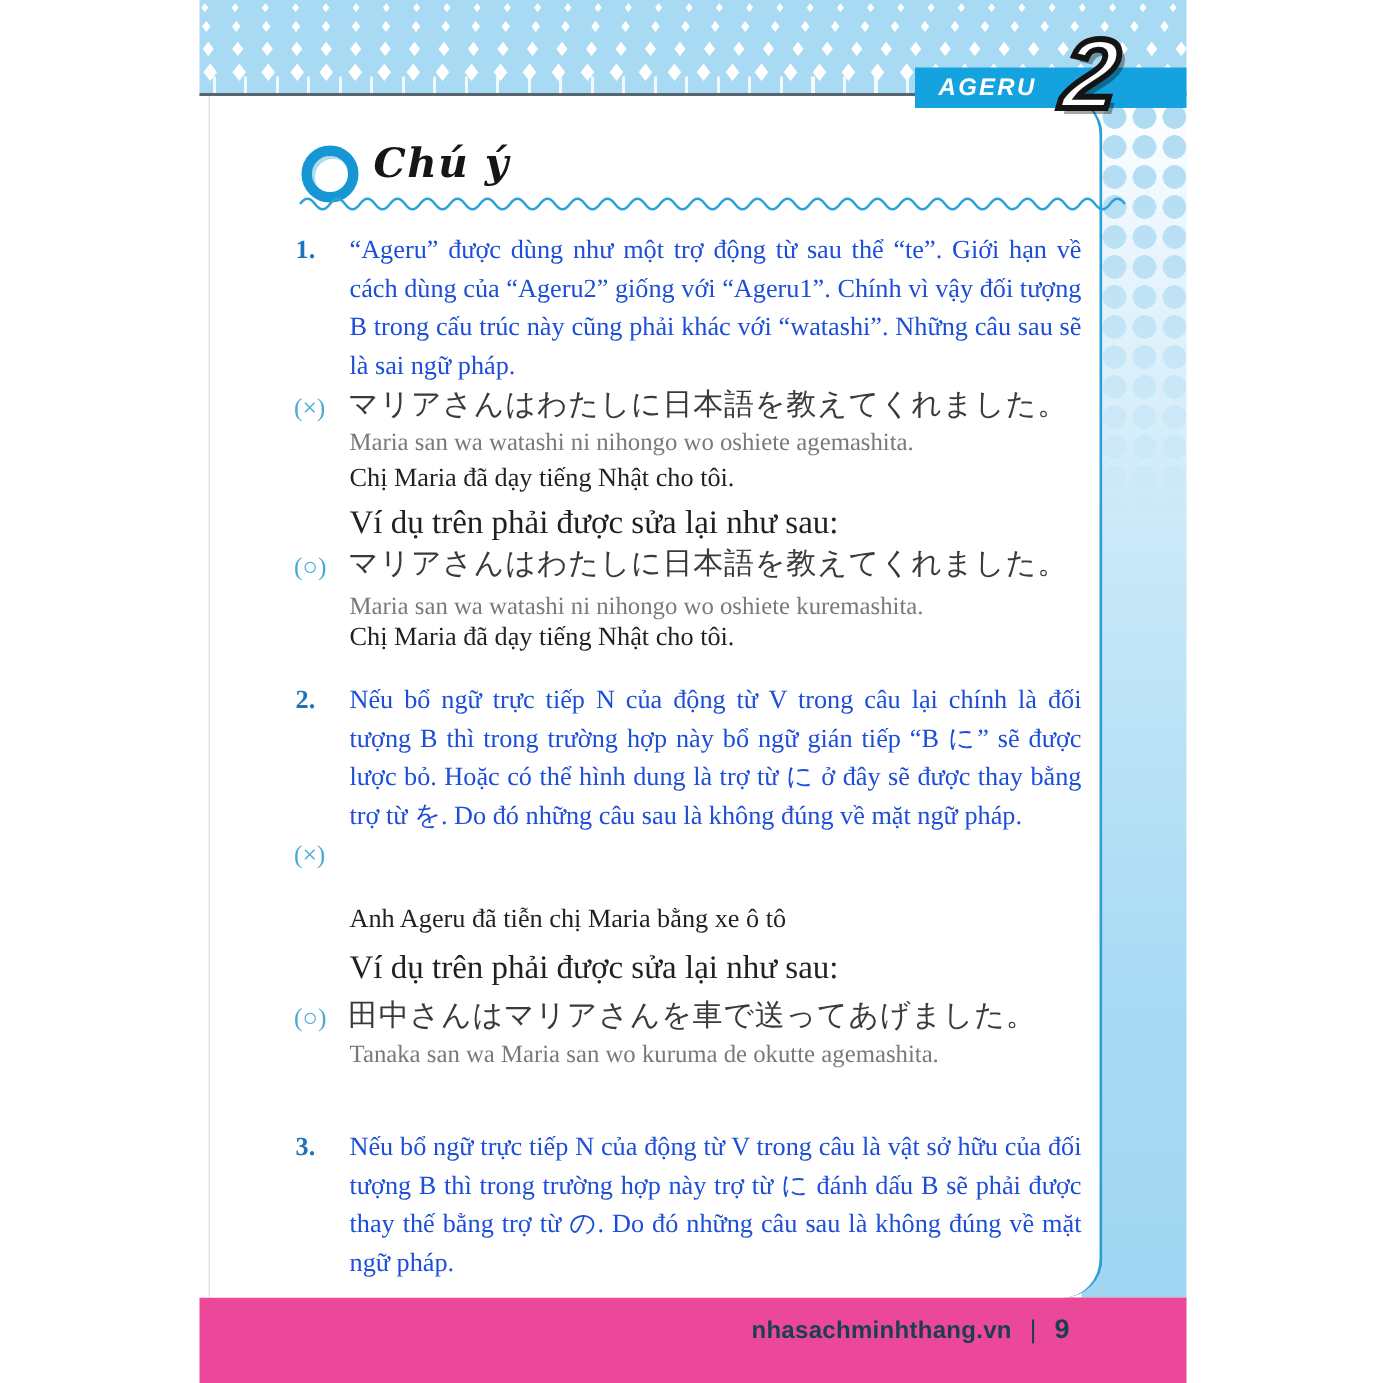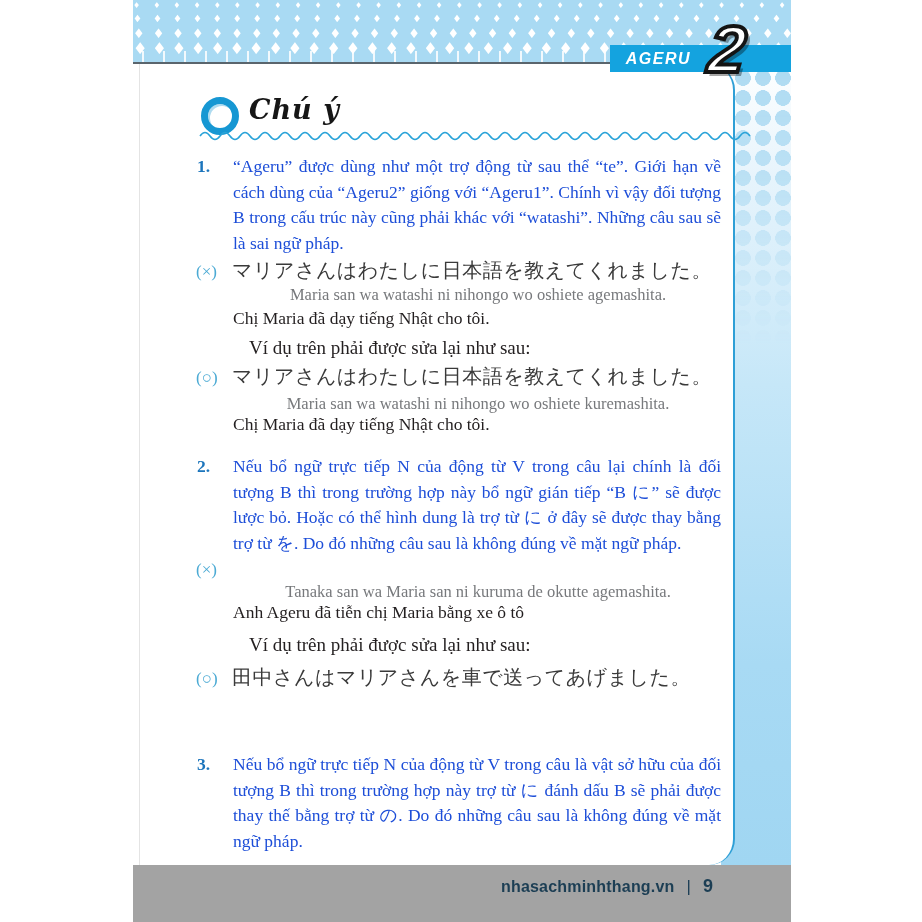--- a/index.html
+++ b/index.html
@@ -38,21 +38,21 @@
   .band-right::before { content:""; position:absolute; inset:0;
     background-image:radial-gradient(circle 8px at 10px 10px, #A8D8F1 96%, transparent 100%);
     background-size:20px 20px; background-position:12px 4px;
     -webkit-mask-image:linear-gradient(180deg, rgba(0,0,0,.95) 0%, rgba(0,0,0,.7) 14%,
                                        rgba(0,0,0,.3) 25%, transparent 35%);
     mask-image:linear-gradient(180deg, rgba(0,0,0,.95) 0%, rgba(0,0,0,.7) 14%,
                                rgba(0,0,0,.3) 25%, transparent 35%); }
 
   
   .band-bottom { position:absolute; left:0; bottom:0; width:658px; height:57px;
-                 background:#a3a3a3; z-index:1; }
+                 background:#ec4899; z-index:1; }
   .footer-info { position:absolute; top:11px; right:78px; display:flex; align-items:baseline;
                  font-family:"Liberation Sans", sans-serif; color:#1C3E54; }
   .site { font-size:16px; font-weight:bold; letter-spacing:.2px; }
   .sep  { font-size:17px; font-weight:400; margin:0 12px; }
   .pageno { font-size:18px; font-weight:bold; }
 
   
   .content { position:absolute; left:0; top:64px; width:600px; height:801px; background:#fff;
              border-right:2px solid #2E9FD6; border-radius:0 26px 26px 0; z-index:2; }
   .scan-line { position:absolute; left:6px; top:0; width:1px; height:100%; background:#E4E4E4; }
@@ -69,24 +69,24 @@
   
   .num { position:absolute; left:64px; width:34px; font-size:17.5px; font-weight:bold;
          color:#1C75BC; line-height:25.5px; }
   .para { position:absolute; left:100px; width:488px; font-size:17.5px; line-height:25.5px;
           color:#1d4ed8; text-align:justify; }
   .mark { position:absolute; left:63px; width:36px; font-size:17px; color:#4BAAD4;
           line-height:24px; padding-top:2px; }
   .jp   { position:absolute; left:99px; width:500px; font-size:20px; line-height:24px;
           color:#3A3A3A; letter-spacing:.5px; font-family:"Liberation Serif", serif; }
   .romaji { position:absolute; left:100px; width:490px; font-size:16.5px; line-height:20px;
-            color:#77797C;text-align:center; }
+            color:#77797C; }
   .viet { position:absolute; left:100px; width:490px; font-size:17.5px; line-height:22px;
           color:#231F20; }
-  .fix  { position:absolute; left:116px; width:490px; font-size:19px; line-height:22px;
+  .fix  { position:absolute; left:100px; width:490px; font-size:22px; line-height:22px;
           color:#231F20; }
 </style>
 </head>
 <body>
 
 <div class="canvas">
   <div class="page">
 
     <div class="band-top">
       <div class="diam-row dr1">♦♦♦♦♦♦♦♦♦♦♦♦♦♦♦♦♦♦♦♦♦♦♦♦♦♦♦♦♦♦♦♦♦♦♦♦♦♦♦♦♦♦♦♦♦♦♦♦♦♦♦♦♦♦♦♦♦♦♦♦♦♦♦♦♦♦♦♦♦♦</div>
@@ -132,26 +132,26 @@
 
       <span class="mark" style="top:300px">(○)</span>
       <div class="jp" style="top:300px">マリアさんはわたしに日本語を教えてくれました。</div>
       <div class="romaji" style="top:330px">Maria san wa watashi ni nihongo wo oshiete kuremashita.</div>
       <div class="viet" style="top:349px">Chị Maria đã dạy tiếng Nhật cho tôi.</div>
 
       <span class="num" style="top:390px">2.</span>
       <div class="para" style="top:390px">Nếu bổ ngữ trực tiếp N của động từ V trong câu lại chính là đối tượng B thì trong trường hợp này bổ ngữ gián tiếp “B に” sẽ được lược bỏ. Hoặc có thể hình dung là trợ từ に ở đây sẽ được thay bằng trợ từ を. Do đó những câu sau là không đúng về mặt ngữ pháp.</div>
 
       <span class="mark" style="top:492px">(×)</span>
-      <div class="romaji" style="top:518px">Tanaka san wa Maria san ni kuruma de okutte agemashita.</div>
       <div class="viet" style="top:537px">Anh Ageru đã tiễn chị Maria bằng xe ô tô</div>
 
       <div class="fix" style="top:570px">Ví dụ trên phải được sửa lại như sau:</div>
 
       <span class="mark" style="top:601px">(○)</span>
       <div class="jp" style="top:601px">田中さんはマリアさんを車で送ってあげました。</div>
+      <div class="romaji" style="top:629px">Tanaka san wa Maria san wo kuruma de okutte agemashita.</div>
 
       <span class="num" style="top:688px">3.</span>
       <div class="para" style="top:688px">Nếu bổ ngữ trực tiếp N của động từ V trong câu là vật sở hữu của đối tượng B thì trong trường hợp này trợ từ に đánh dấu B sẽ phải được thay thế bằng trợ từ の. Do đó những câu sau là không đúng về mặt ngữ pháp.</div>
     </div>
 
   </div>
 </div>
 
 </body></html>

